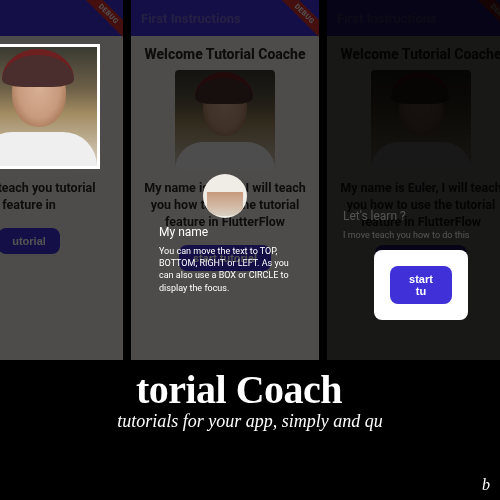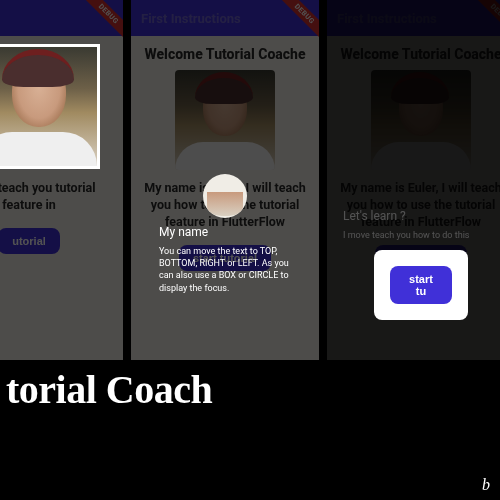--- a/index.html
+++ b/index.html
@@ -166,24 +166,24 @@
     padding: 16px;
     background:#fff;
     border-radius: 8px;
     box-shadow: 0 0 0 9999px rgba(0,0,0,0.68);
   }
   .s3-text { top: 208px; left:8px; right:auto; padding:0 8px; width:168px;}
 
   
   .marketing {
     position: absolute;
-    left: 10px; right: 0;
+    left: 4px; right: 0;
     top: 360px;
     padding: 6px 22px 0 0;
-    text-align: left;
+    text-align: center;
   }
   .m-title {
     color: #fff;
     font-family: Georgia, "Times New Roman", serif;
     font-weight: 900;
     font-size: 40px;
     letter-spacing: -0.5px;
     margin-left: -4px;
   }
   .m-sub {
@@ -273,14 +273,15 @@
     </div>
     <div class="spot-btn-wrap">
       <button class="btn">start tu</button>
     </div>
   </div>
 
 </div>
 
 <div class="marketing">
   <div class="m-title">torial Coach</div>
+  <div class="m-sub">tutorials for your app, simply and qu</div>
 </div>
 <div class="byline">b</div>
 
 </body></html>

